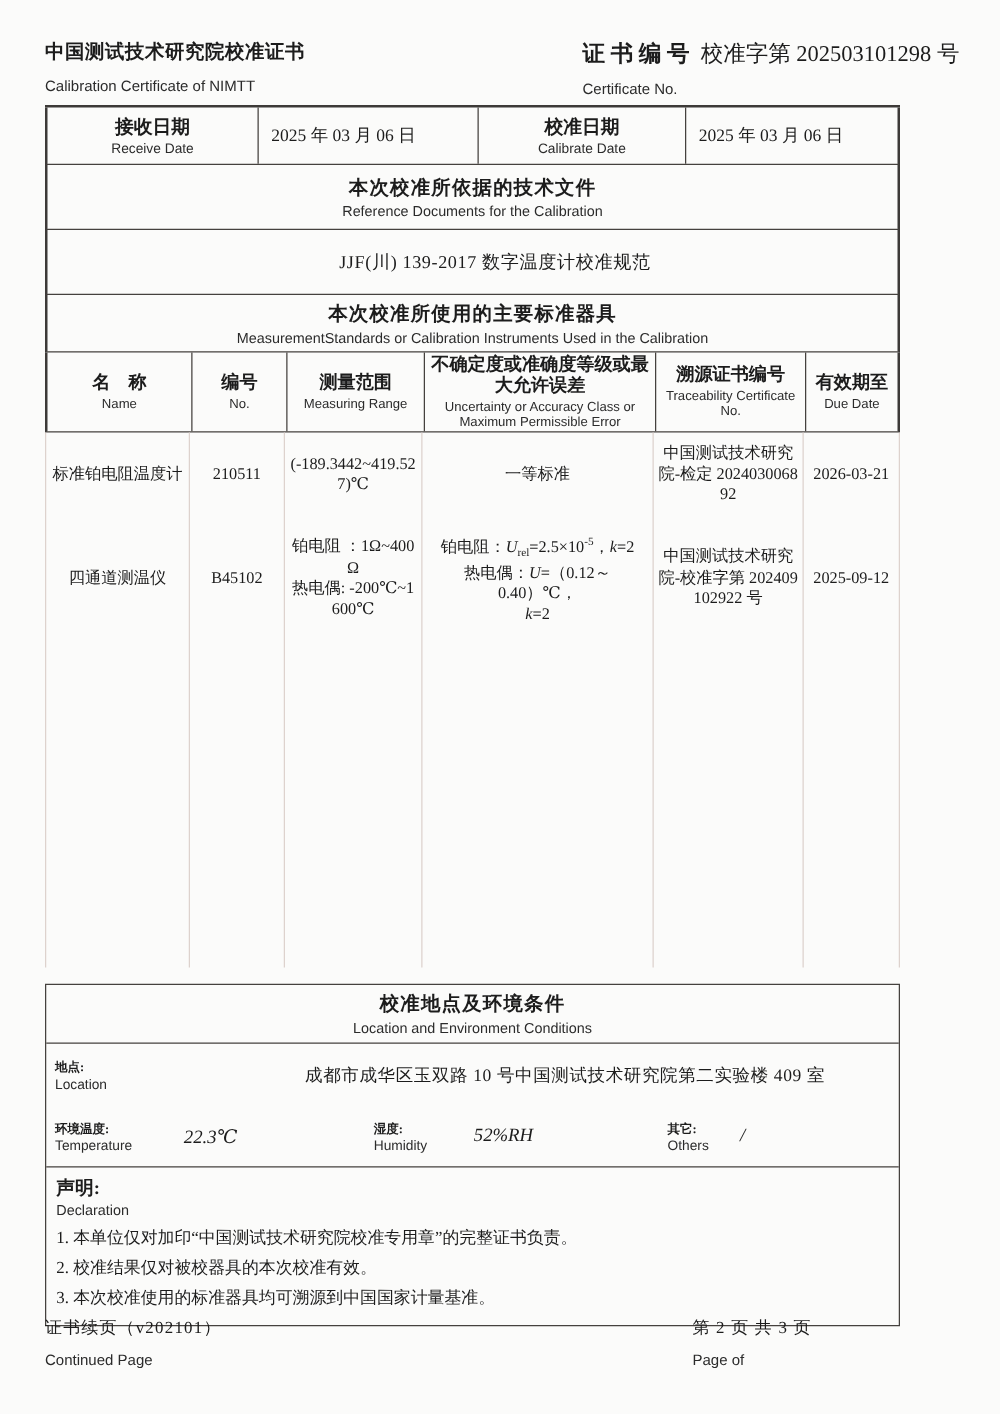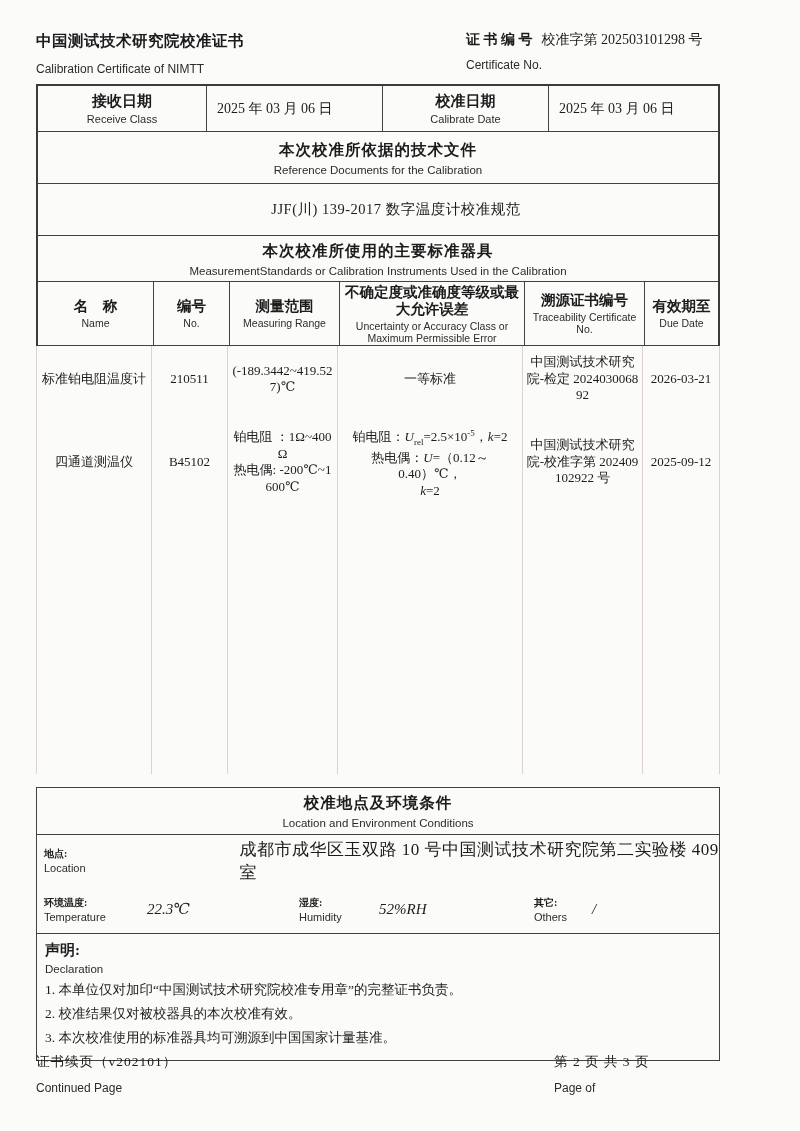--- a/index.html
+++ b/index.html
@@ -12,21 +12,21 @@
     overflow:hidden;
   }
   .en-label { font-family:"Liberation Sans","DejaVu Sans",sans-serif; color:#2b2b2b; }
 
   
   .doc-header { position:absolute; left:36px; top:31px; width:730px; display:flex; }
   .dh-left { width:430px; }
   .dh-title { font-size:15.5px; font-weight:600; letter-spacing:0.5px; }
   .dh-sub { font-size:12px; margin-top:10px; }
   .dh-right { width:300px; }
-  .dh-certline { font-size:14px; display:flex; gap:9px; white-space:nowrap; }
+  .dh-certline { font-size:18px; display:flex; gap:9px; white-space:nowrap; }
   .dh-certlabel { font-weight:600; }
   .dh-certen { font-size:12px; margin-top:9px; }
 
   
   .main-table { position:absolute; left:36px; top:84px; width:684px; border-top:2px solid #3d3a38; box-sizing:border-box; }
   .sec { border-left:2px solid #3d3a38; border-right:2px solid #3d3a38; border-bottom:1.5px solid #45413e; box-sizing:border-box; }
 
   .row-dates { display:flex; height:46px; }
   .rd-cell { box-sizing:border-box; display:flex; flex-direction:column; justify-content:center; }
   .rd-cell + .rd-cell { border-left:1.5px solid #45413e; }
@@ -72,21 +72,21 @@
 
   
   .loc-table { position:absolute; left:36px; top:787px; width:684px; border:1.5px solid #45413e; box-sizing:border-box; }
   .lt-title { height:46px; border-bottom:1.5px solid #45413e; display:flex; flex-direction:column; align-items:center; justify-content:center; }
   .lt-content { height:98px; border-bottom:1.5px solid #45413e; }
   .loc-row { display:flex; align-items:center; height:51px; }
   .label2 { padding-left:7px; }
   .l-cn { font-size:10px; font-weight:600; }
   .l-en { font-size:11px; margin-top:1px; }
   .loc-label { width:100px; }
-  .loc-value { font-size:17px; margin-left:100px; letter-spacing:0.5px; }
+  .loc-value { font-size:14px; margin-left:100px; letter-spacing:0.5px; }
   .env-row { display:flex; height:46px; }
   .env-g { display:flex; align-items:center; }
   .g1 { width:255px; } .g2 { width:235px; } .g3 { flex:1; }
   .env-label-1 { width:103px; } .env-label-2 { width:80px; } .env-label-3 { width:58px; }
   .env-value { font-size:15px;font-style:italic; }
 
   .lt-decl { padding:7px 10px 10px 8px; }
   .decl-cn { font-size:15px; font-weight:600; }
   .decl-en { font-size:11.5px; margin-top:3px; }
   .decl-item { font-size:13.5px; line-height:24px; }
@@ -114,21 +114,21 @@
     </div>
     <div class="dh-certen en-label">Certificate No.</div>
   </div>
 </div>
 
 <div class="main-table">
 
   <div class="row-dates sec">
     <div class="rd-cell rd-label">
       <div class="rd-cn">接收日期</div>
-      <div class="rd-en en-label">Receive Class</div>
+      <div class="rd-en en-label">Receive Date</div>
     </div>
     <div class="rd-cell rd-value w-v1">2025 年 03 月 06 日</div>
     <div class="rd-cell rd-label w-l2">
       <div class="rd-cn">校准日期</div>
       <div class="rd-en en-label">Calibrate Date</div>
     </div>
     <div class="rd-cell rd-value w-v2">2025 年 03 月 06 日</div>
   </div>
 
   <div class="sec-title sec">

